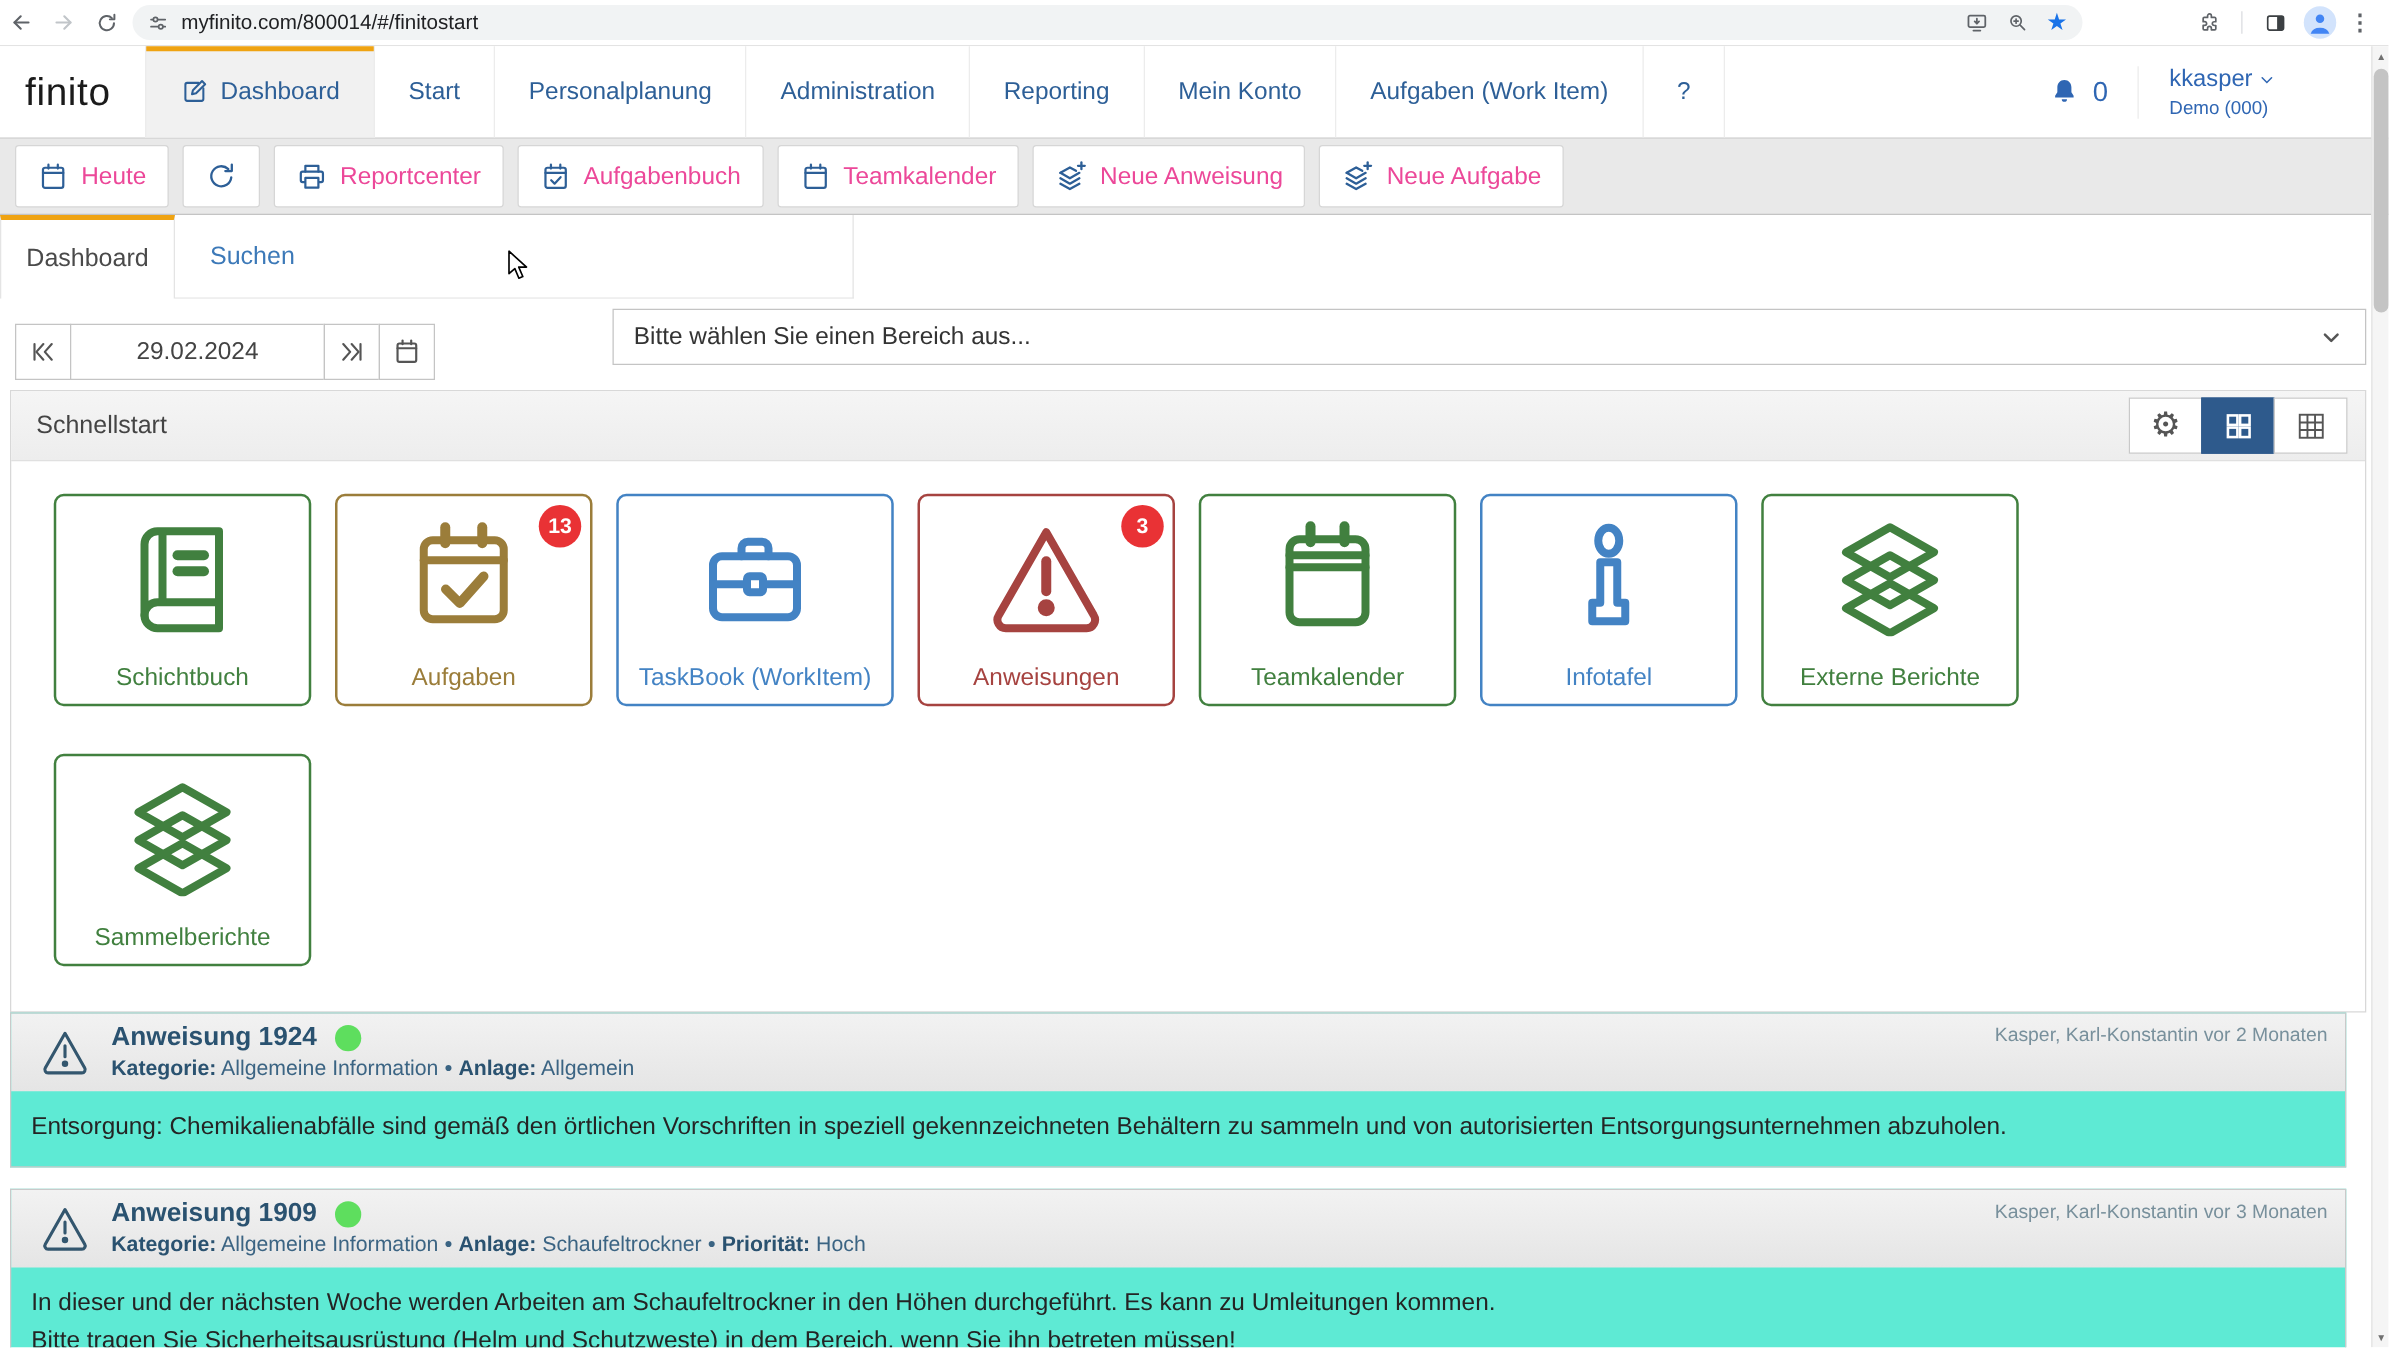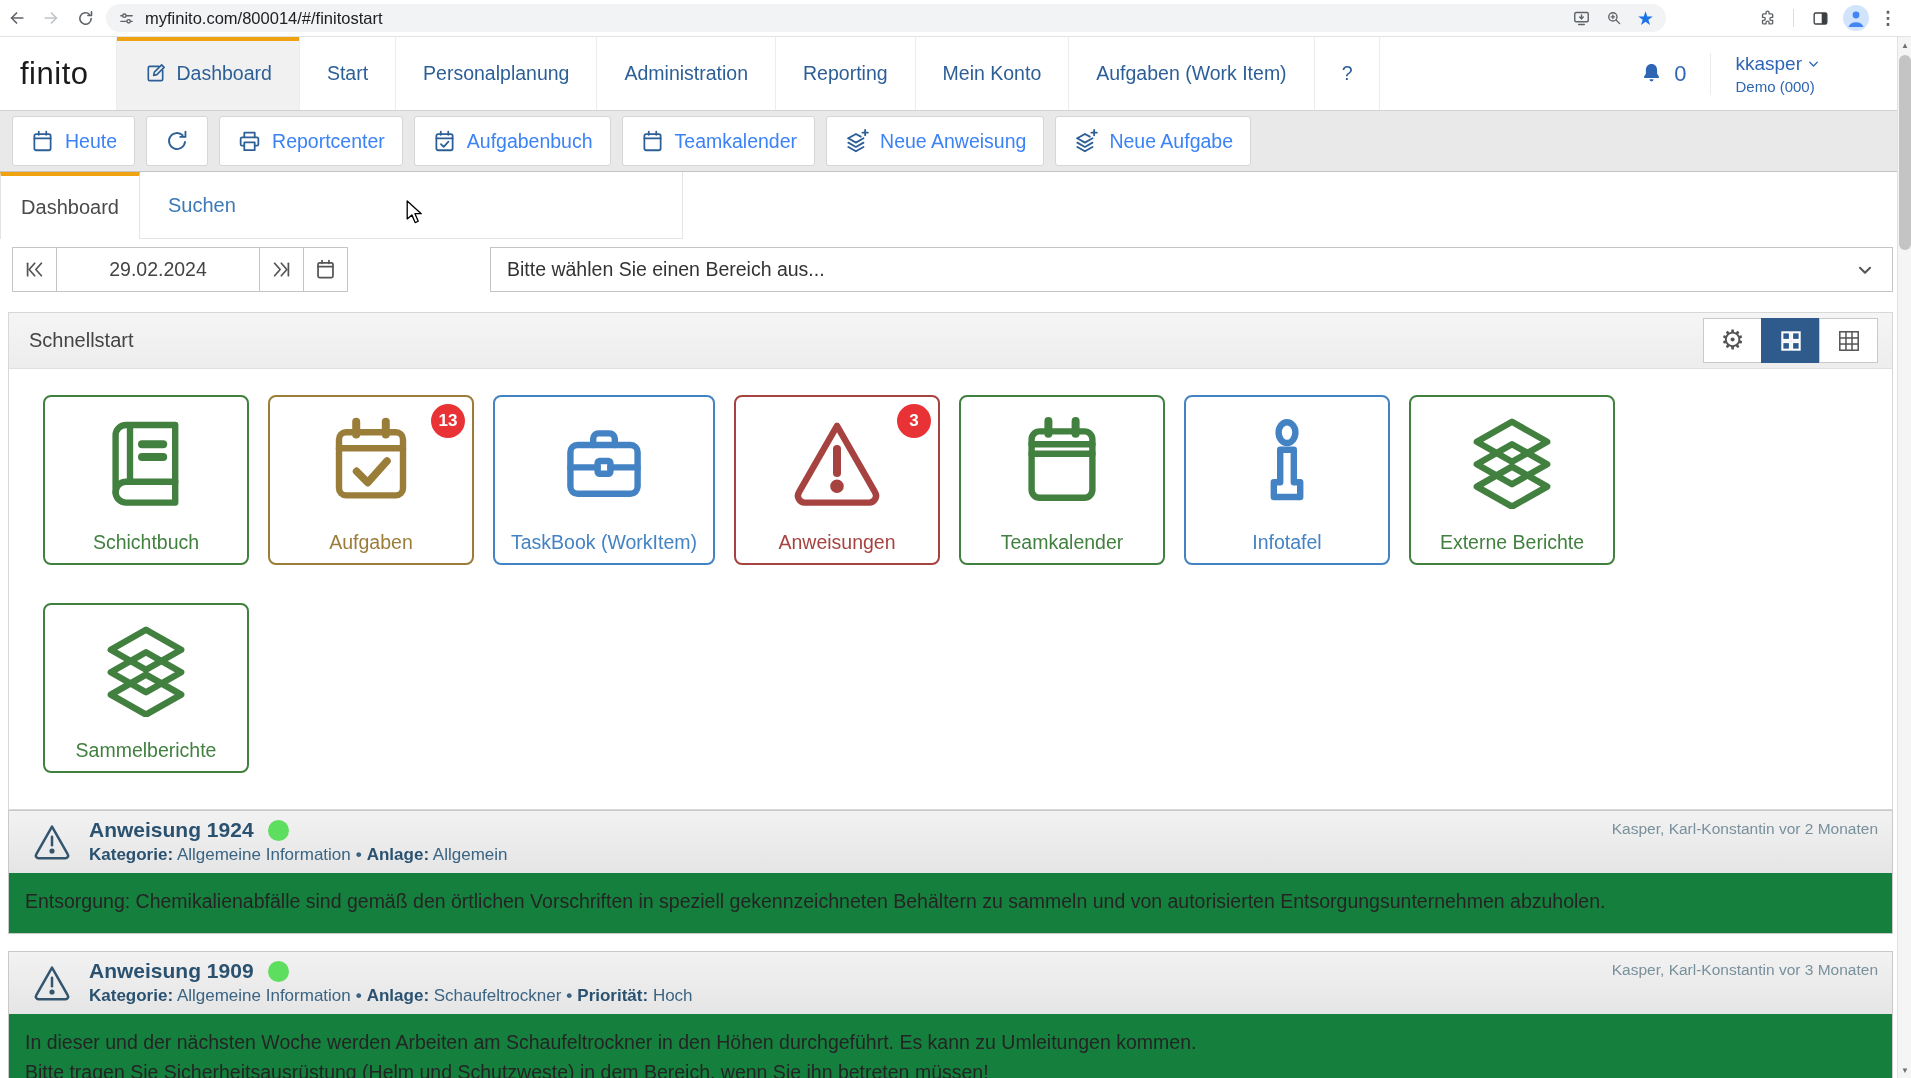--- a/index.html
+++ b/index.html
@@ -36,34 +36,34 @@
   .bell-wrap { display:flex; align-items:center; gap:10px; padding:0 24px; }
   .bell-count { font-size:22px; color:#2f66b3; }
   .user-wrap { border-left:1px solid #ececec; padding:0 10px 0 24px; display:flex; flex-direction:column; justify-content:center; }
   .user-name { font-size:19px; color:#2f66b3; display:flex; align-items:center; gap:4px; }
   .user-tenant { font-size:15px; color:#2f66b3; margin-top:3px; }
 
   
   .toolbar { height:62px; background:#e9e9e9; border-top:1px solid #d2d2d2; border-bottom:1px solid #c4c4c4;
              display:flex; align-items:center; padding-left:12px; gap:11px; }
   .tb-btn { height:50px; background:#fff; border:1px solid #d6d6d6; border-radius:3px; display:flex;
-            align-items:center; gap:10px; padding:0 17px; font-size:19.5px; color:#3b82f6; cursor:default; }
+            align-items:center; gap:10px; padding:0 17px; font-size:19.5px; color:#ec4899; cursor:default; }
   .tb-btn svg { stroke:#2d5f97; }
 
   
   .tabs-row { height:67px; background:#fff; position:relative; display:flex; }
   .tab { height:100%; display:flex; align-items:center; font-size:20px; }
   .tab.active { width:140px; justify-content:center; color:#4a4a4a; border-top:4px solid #efa312;
                 border-left:1px solid #e4e4e4; border-right:1px solid #e4e4e4; background:#fff; }
   .tab.inactive { width:543px; color:#3c79b8; padding-left:28px; border-right:1px solid #e4e4e4;
                   border-bottom:1px solid #e4e4e4; }
 
   
   .date-row { height:60px; position:relative; background:#fff; }
-  .date-group { position:absolute; left:12px; top:8px; display:flex; }
+  .date-group { position:absolute; left:12px; top:20px; display:flex; }
   .dg-seg { height:45px; background:#fff; border:1px solid #c4c4c4; display:flex; align-items:center;
             justify-content:center; margin-left:-1px; }
   .dg-seg:first-child { margin-left:0; }
   .dg-btn { width:45px; }
   .dg-date { width:204px; font-size:19.5px; color:#444; }
   .area-select { position:absolute; left:490px; top:8px; width:1403px; height:45px; border:1px solid #c4c4c4;
                  background:#fff; display:flex; align-items:center; padding:0 16px; font-size:19.5px; color:#333; }
   .area-select .chev { margin-left:auto; }
 
   
@@ -85,21 +85,21 @@
   .tile-break { flex-basis:100%; height:0; }
   .tile.c-green  { border-color:#41803f; color:#41803f; }
   .tile.c-gold   { border-color:#9b7d3a; color:#9b7d3a; }
   .tile.c-blue   { border-color:#4383c4; color:#4383c4; }
   .tile.c-red    { border-color:#a64340; color:#a64340; }
   .tile-badge { position:absolute; top:7px; right:7px; width:34px; height:34px; border-radius:50%;
                 background:#e93235; color:#fff; font-size:17px; font-weight:bold; display:flex;
                 align-items:center; justify-content:center; }
 
   
-  .entry { margin:0 18px 17px 8px; border:1px solid #c9c9c9; background:#15803d; }
+  .entry { margin:0 34px 17px 8px; border:1px solid #c9c9c9; background:#5eead4; }
   .entry:first-of-type { margin-top:30px; }
   .entry-header { min-height:57px; background:linear-gradient(#f2f2f2,#e5e5e5); display:flex; padding:7px 14px 8px 16px; }
   .entry-icon { flex:0 0 auto; margin:3px 16px 0 6px; }
   .entry-mid { display:flex; flex-direction:column; }
   .entry-title-row { display:flex; align-items:center; gap:14px; }
   .entry-title { font-size:21px; font-weight:bold; color:#2a5270; }
   .status-dot { width:21px; height:21px; border-radius:50%; }
   .entry-meta { font-size:17px; color:#3b6483; margin-top:3px; }
   .entry-meta b { color:#2a5270; }
   .meta-sep { padding:0 5px; font-weight:bold; }

